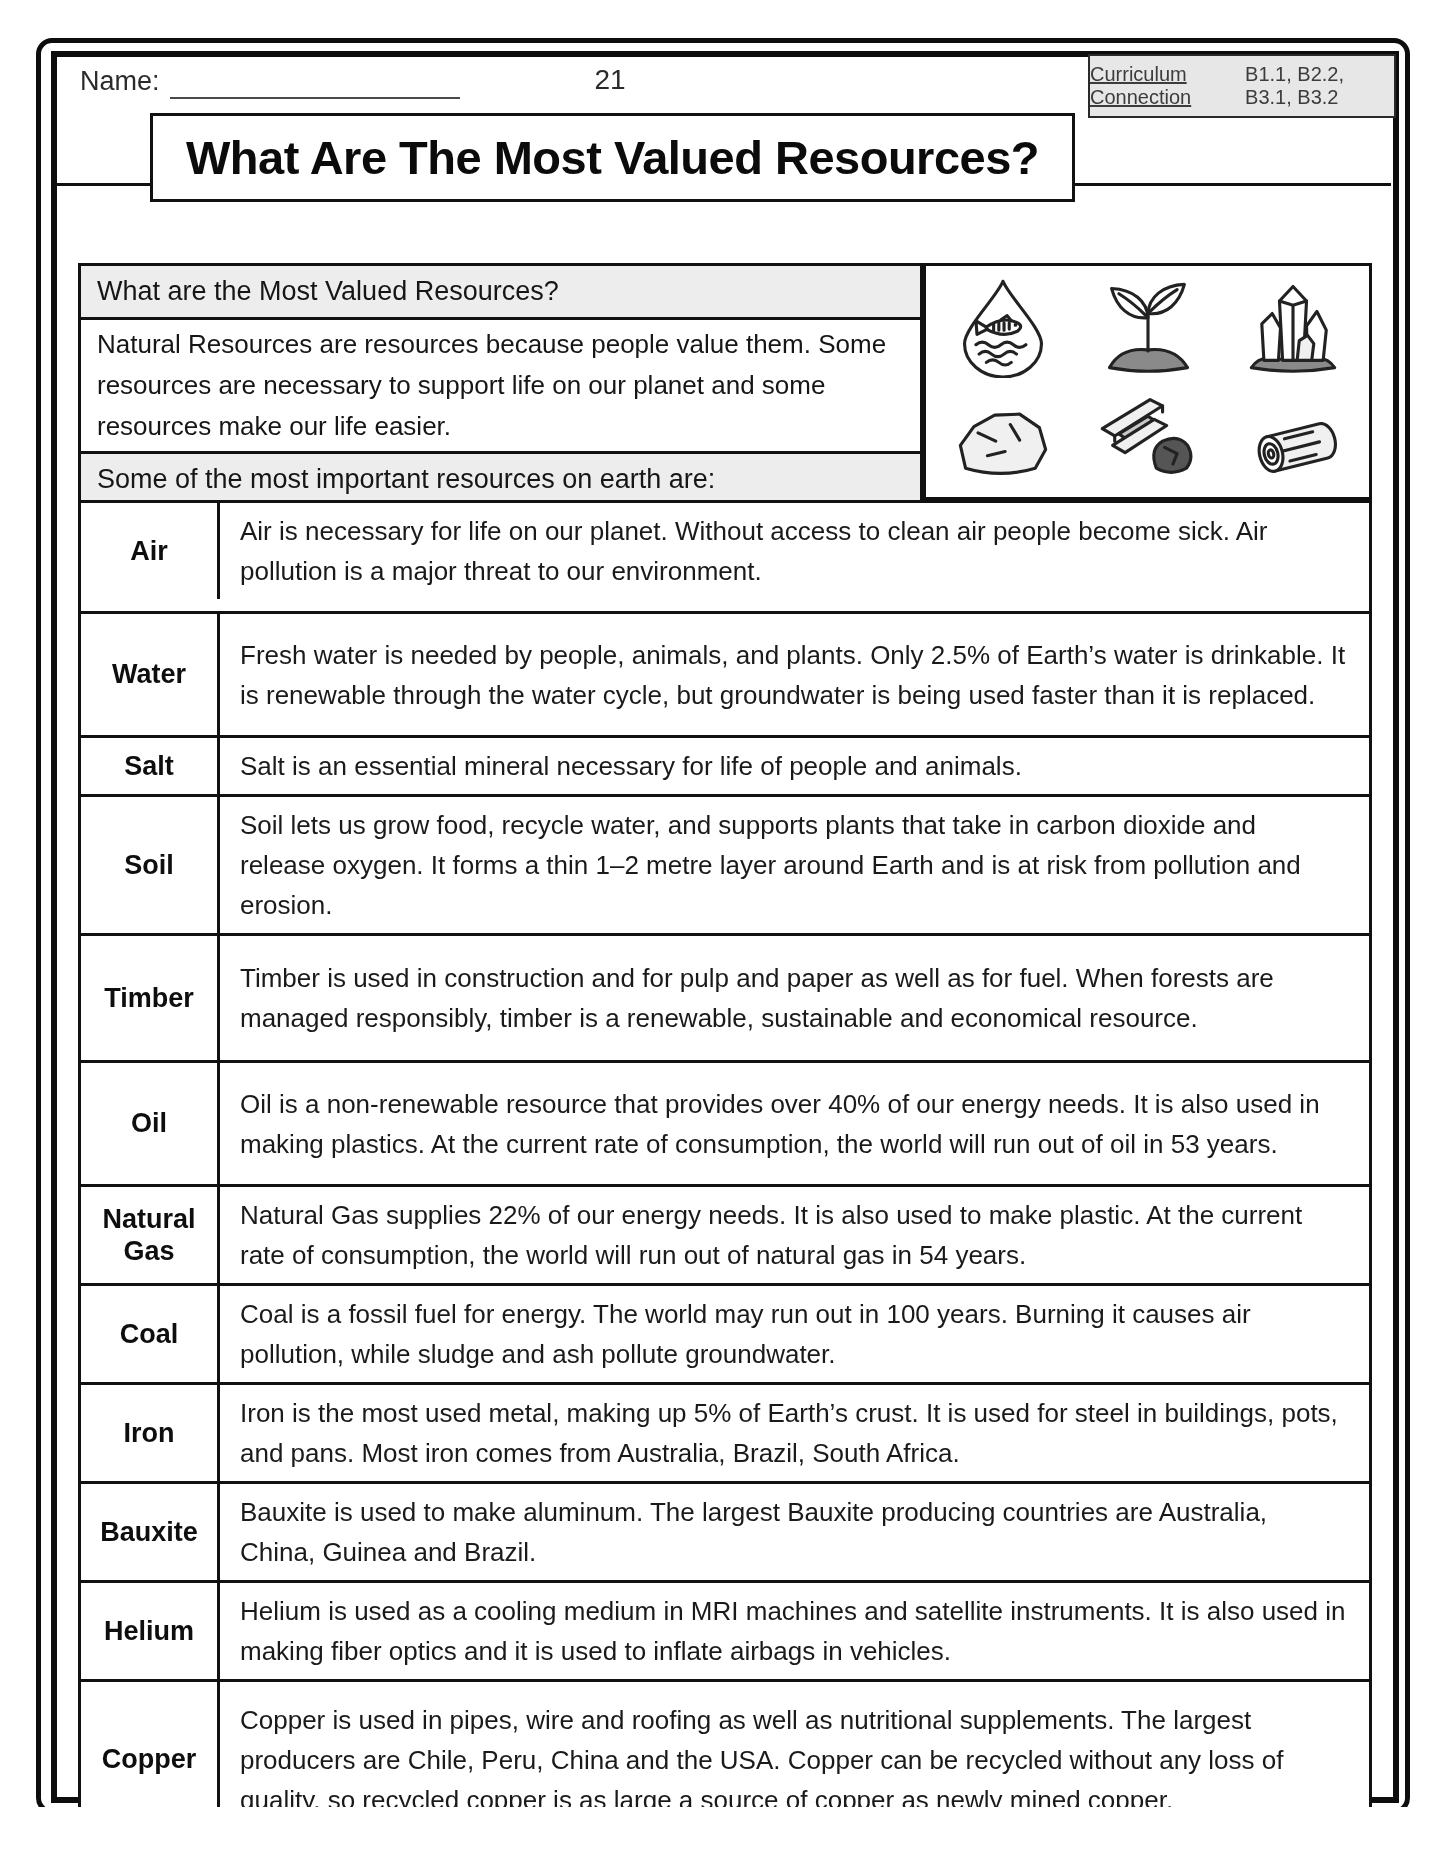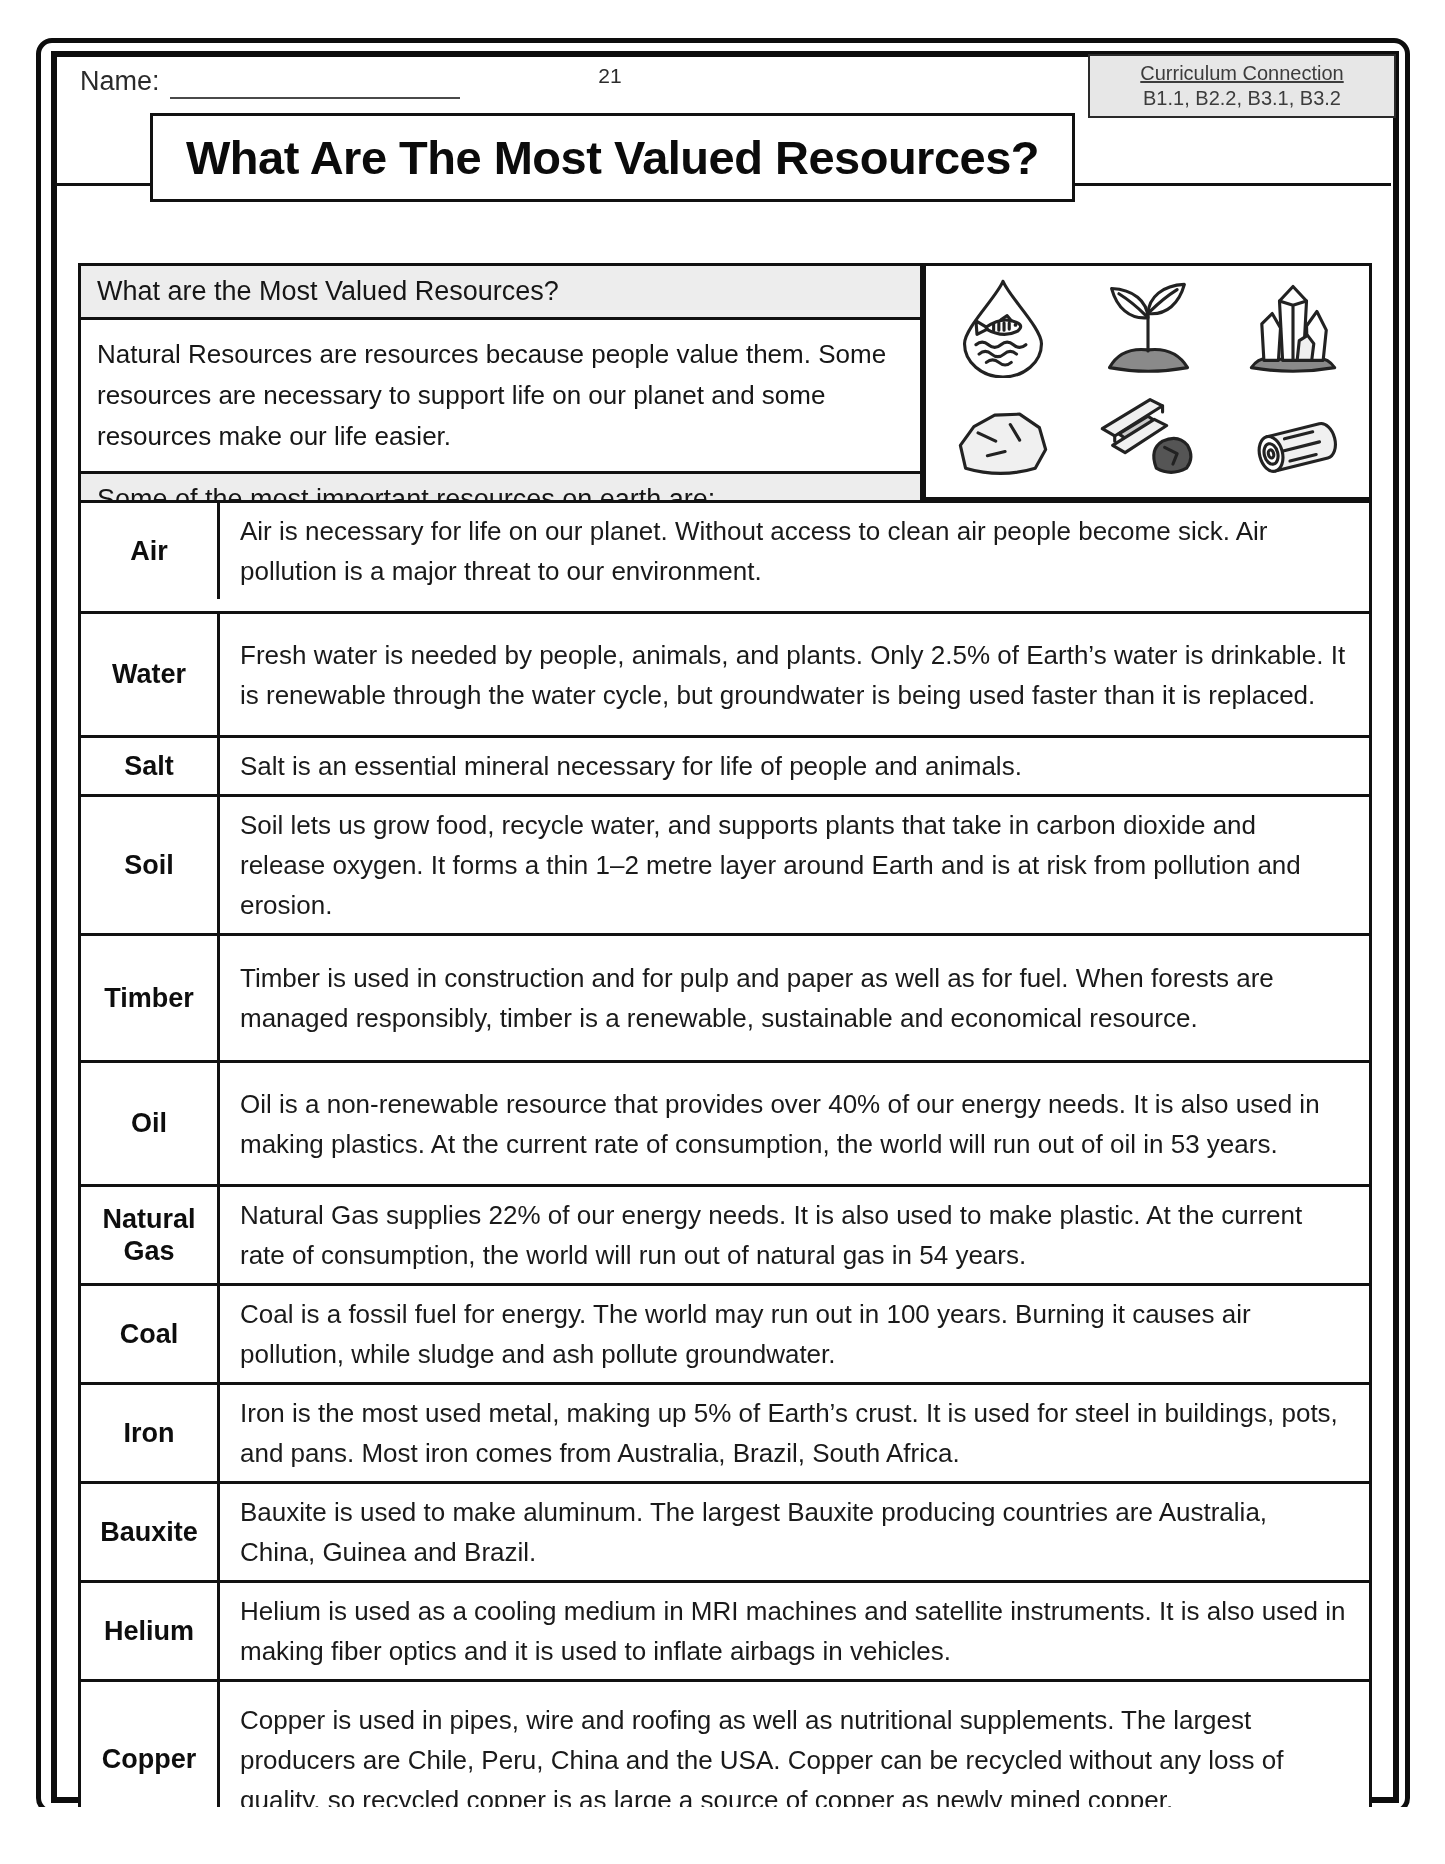--- a/index.html
+++ b/index.html
@@ -11,41 +11,41 @@
   .border-outer { position:absolute; left:36px; top:38px; width:1374px; height:1776px;
                   border:5px solid #0d0d0d; border-radius:16px; }
   .border-inner { position:absolute; left:51px; top:51px; width:1348px; height:1752px;
                   border:6px solid #0d0d0d; }
 
   
   .name-label { position:absolute; left:80px; top:66px; font-size:27px; color:#2b2b2b; }
   .name-line  { position:absolute; left:170px; top:97px; width:290px; height:0;
                 border-bottom:2px solid #4a4a4a; }
   .page-number { position:absolute; left:555px; top:64px; width:110px; text-align:center;
-                 font-size:21px; color:#2b2b2b; }
+                 font-size:28px; color:#2b2b2b; }
   .curriculum { position:absolute; left:1088px; top:54px; width:308px; height:64px;
-                background:#e7e7e7; border:2px solid #2a2a2a; display:flex; flex-direction:column;
+                background:#e7e7e7; border:2px solid #2a2a2a; display:flex; flex-direction:row;
                 align-items:center; justify-content:center; gap:2px; }
   .curriculum .cc-title { font-size:20px; color:#3c3c3c; text-decoration:underline; }
   .curriculum .cc-codes { font-size:20px; color:#3c3c3c; }
 
   
   .title-rule { position:absolute; left:55px; top:183px; width:1336px; height:3px; background:#111; }
   .title-box { position:absolute; left:150px; top:113px; width:925px; height:89px; background:#fff;
                border:3px solid #111; display:flex; align-items:center; justify-content:center; }
   .title-box h1 { font-size:47px; font-weight:800; letter-spacing:-0.5px; color:#0b0b0b;
                   font-family:"Liberation Sans","DejaVu Sans",sans-serif; }
 
   
   .intro { position:absolute; left:78px; top:263px; width:845px; height:237px;
            border:3px solid #111; display:flex; flex-direction:column; }
   .intro .bar { background:#ededed; flex:0 0 51px; display:flex; align-items:center;
                 padding:0 16px; font-size:27px; color:#161616; }
   .intro .bar.bottom { border-top:3px solid #111; flex:0 0 53px; }
-  .intro .body { flex:1 1 auto; border-top:3px solid #111; padding:14px 16px; display:flex; align-items:center; }
+  .intro .body { flex:1 1 auto; border-top:3px solid #111; padding:4px 16px; display:flex; align-items:center; }
   .intro .body span { font-size:26px; line-height:41px; color:#161616; }
 
   
   .pics { position:absolute; left:923px; top:263px; width:449px; height:237px;
           border:3px solid #111; background:#fff; display:grid;
           grid-template-columns:1fr 1fr 1fr; grid-template-rows:1fr 1fr; place-items:center; padding:4px; }
   .pics svg { width:132px; height:104px; display:block; }
 
   
   .res-table { position:absolute; left:78px; top:500px; width:1294px; min-height:1275px;

